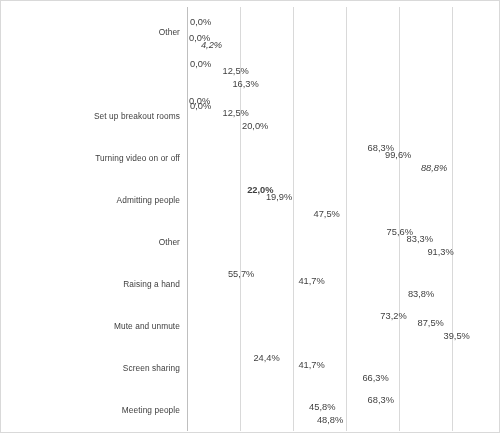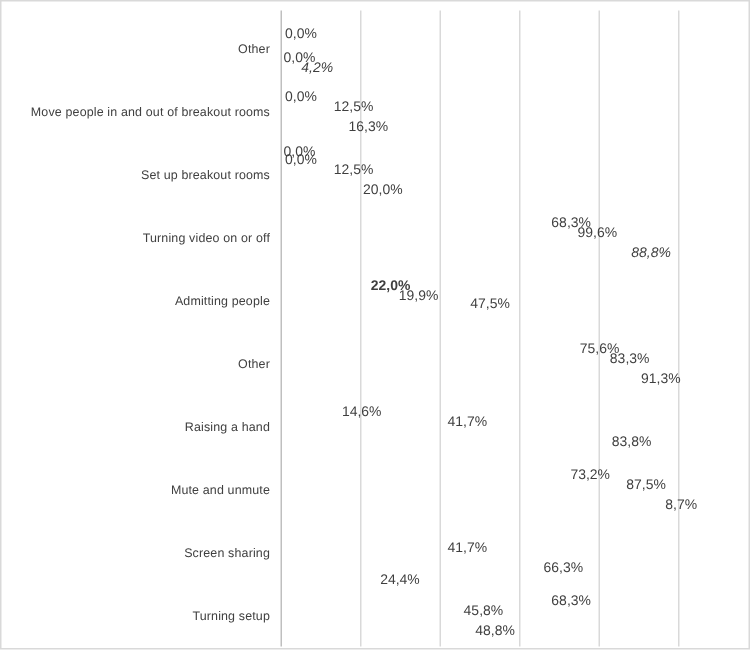--- a/index.html
+++ b/index.html
@@ -120,21 +120,20 @@
             <div class="bar-label">0,0%</div>
           </div>
           <div class="bar-wrap" style="top: 31px; width: 10.92px; font-style: italic;">
             <div class="bar s-gray"></div>
             <div class="bar-label">4,2%</div>
           </div>
           <div class="bar-wrap" style="top: 21.3px; width: 0px;"></div>
           <div class="bar-wrap" style="top: 27.9px; width: 0px;"></div>
         </div>
         <div class="cat-row" style="top: 46px; height: 42px;">
-          <div class="cat-label">Move people in and out of breakout rooms</div>
           <div class="bar-wrap" style="top: 8.1px; width: 0px;">
             <div class="bar-label">0,0%</div>
           </div>
           <div class="bar-wrap" style="top: 14.7px; width: 32.5px;">
             <div class="bar s-gray"></div>
             <div class="bar-label">12,5%</div>
           </div>
           <div class="bar-wrap" style="top: 21.3px; width: 9.88px;">
             <div class="bar s-diam"></div>
           </div>
@@ -184,21 +183,21 @@
             <div class="bar s-diag"></div>
             <div class="bar-label">22,0%</div>
           </div>
           <div class="bar-wrap" style="top: 14.7px; width: 75.92px;">
             <div class="bar s-gray"></div>
             <div class="bar-label">19,9%</div>
           </div>
           <div class="bar-wrap" style="top: 21.3px; width: 68.38px;">
             <div class="bar s-diam"></div>
           </div>
-          <div class="bar-wrap" style="top: 20px; width: 123.5px;">
+          <div class="bar-wrap" style="top: 32px; width: 123.5px;">
             <div class="bar s-solid"></div>
             <div class="bar-label">47,5%</div>
           </div>
         </div>
         <div class="cat-row" style="top: 214px; height: 42px;">
           <div class="cat-label">Other</div>
           <div class="bar-wrap" style="top: 8.1px; width: 196.56px;">
             <div class="bar s-diag"></div>
             <div class="bar-label">75,6%</div>
           </div>
@@ -211,21 +210,21 @@
           </div>
           <div class="bar-wrap" style="top: 27.9px; width: 237.38px;">
             <div class="bar s-solid"></div>
             <div class="bar-label">91,3%</div>
           </div>
         </div>
         <div class="cat-row" style="top: 256px; height: 42px;">
           <div class="cat-label">Raising a hand</div>
           <div class="bar-wrap" style="top: 8.1px; width: 37.96px;">
             <div class="bar s-diag"></div>
-            <div class="bar-label">14,6%</div>
+            <div class="bar-label">55,7%</div>
           </div>
           <div class="bar-wrap" style="top: 14.7px; width: 108.42px;">
             <div class="bar s-gray"></div>
             <div class="bar-label">41,7%</div>
           </div>
           <div class="bar-wrap" style="top: 21.3px; width: 107.38px;">
             <div class="bar s-diam"></div>
           </div>
           <div class="bar-wrap" style="top: 27.9px; width: 217.88px;">
             <div class="bar s-solid"></div>
@@ -240,43 +239,43 @@
           </div>
           <div class="bar-wrap" style="top: 14.7px; width: 227.5px;">
             <div class="bar s-gray"></div>
             <div class="bar-label">87,5%</div>
           </div>
           <div class="bar-wrap" style="top: 21.3px; width: 224.38px;">
             <div class="bar s-diam"></div>
           </div>
           <div class="bar-wrap" style="top: 27.9px; width: 253.5px;">
             <div class="bar s-solid"></div>
-            <div class="bar-label">8,7%</div>
+            <div class="bar-label">39,5%</div>
           </div>
         </div>
         <div class="cat-row" style="top: 340px; height: 42px;">
           <div class="cat-label">Screen sharing</div>
-          <div class="bar-wrap" style="top: 8.1px; width: 63.44px; margin-top: 28px;">
+          <div class="bar-wrap" style="top: 8.1px; width: 63.44px;">
             <div class="bar s-diag"></div>
             <div class="bar-label">24,4%</div>
           </div>
           <div class="bar-wrap" style="top: 14.7px; width: 108.42px;">
             <div class="bar s-gray"></div>
             <div class="bar-label">41,7%</div>
           </div>
           <div class="bar-wrap" style="top: 21.3px; width: 104px;">
             <div class="bar s-diam"></div>
           </div>
           <div class="bar-wrap" style="top: 27.9px; width: 172.38px;">
             <div class="bar s-solid"></div>
             <div class="bar-label">66,3%</div>
           </div>
         </div>
         <div class="cat-row" style="top: 382px; height: 42px;">
-          <div class="cat-label">Turning setup</div>
+          <div class="cat-label">Meeting people</div>
           <div class="bar-wrap" style="top: 8.1px; width: 177.58px;">
             <div class="bar s-diag"></div>
             <div class="bar-label">68,3%</div>
           </div>
           <div class="bar-wrap" style="top: 14.7px; width: 119.08px;">
             <div class="bar s-gray"></div>
             <div class="bar-label">45,8%</div>
           </div>
           <div class="bar-wrap" style="top: 21.3px; width: 81.38px;">
             <div class="bar s-diam"></div>

